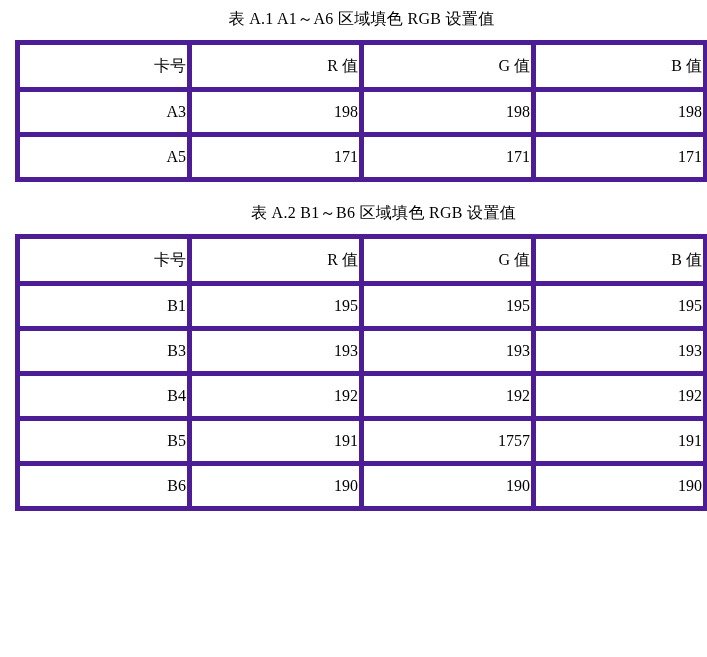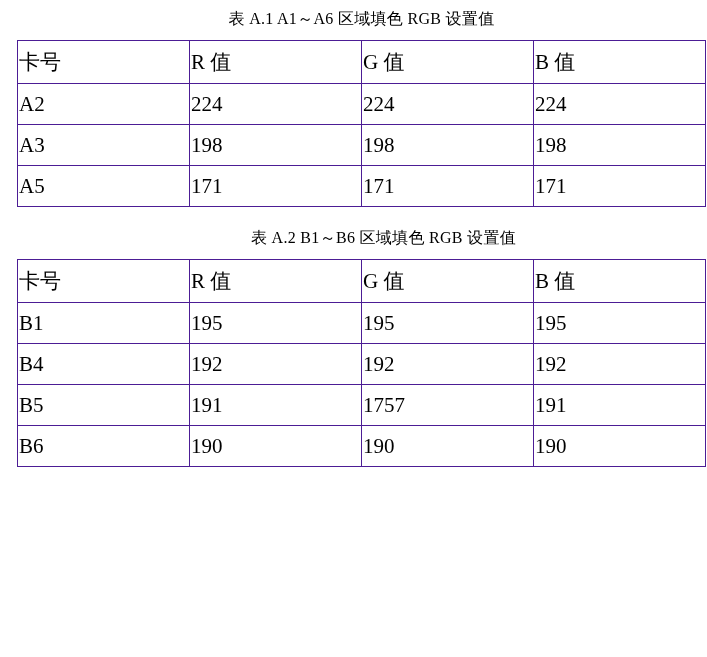--- a/index.html
+++ b/index.html
@@ -42,25 +42,25 @@
     padding-bottom: 10px;
     padding-left: 44px;
   }
   table.data-table {
     border-collapse: collapse;
     width: 688px;
     margin: 0 auto;
     table-layout: fixed;
   }
   table.data-table td {
-    border: 1px solid #4c1d95;
-    text-align: left;
+    border: 5px solid #4c1d95;
+    text-align: right;
     vertical-align: middle;
     height: 38px;
-    font-size: 21px;
+    font-size: 16px;
     font-family: "Liberation Serif", "DejaVu Serif", serif;
   }
   table.data-table tr.header-row td {
     height: 40px;
   }
   .col-card { width: 172px; }
   .col-val { width: 172px; }
   .cjk {
     font-family: "Liberation Serif", "DejaVu Serif", serif;
   }
@@ -79,26 +79,20 @@
           <col class="col-val">
           <col class="col-val">
           <col class="col-val">
       </colgroup>
       <tbody>
         <tr class="header-row">
           <td class="cjk">卡号</td>
           <td class="cjk">R 值</td>
           <td class="cjk">G 值</td>
           <td class="cjk">B 值</td>
-        </tr>
-        <tr>
-          <td>A2</td>
-          <td>224</td>
-          <td>224</td>
-          <td>224</td>
         </tr>
         <tr>
           <td>A3</td>
           <td>198</td>
           <td>198</td>
           <td>198</td>
         </tr>
         <tr>
           <td>A5</td>
           <td>171</td>
@@ -126,20 +120,26 @@
           <td class="cjk">G 值</td>
           <td class="cjk">B 值</td>
         </tr>
         <tr>
           <td>B1</td>
           <td>195</td>
           <td>195</td>
           <td>195</td>
         </tr>
         <tr>
+          <td>B3</td>
+          <td>193</td>
+          <td>193</td>
+          <td>193</td>
+        </tr>
+        <tr>
           <td>B4</td>
           <td>192</td>
           <td>192</td>
           <td>192</td>
         </tr>
         <tr>
           <td>B5</td>
           <td>191</td>
           <td>1757</td>
           <td>191</td>

